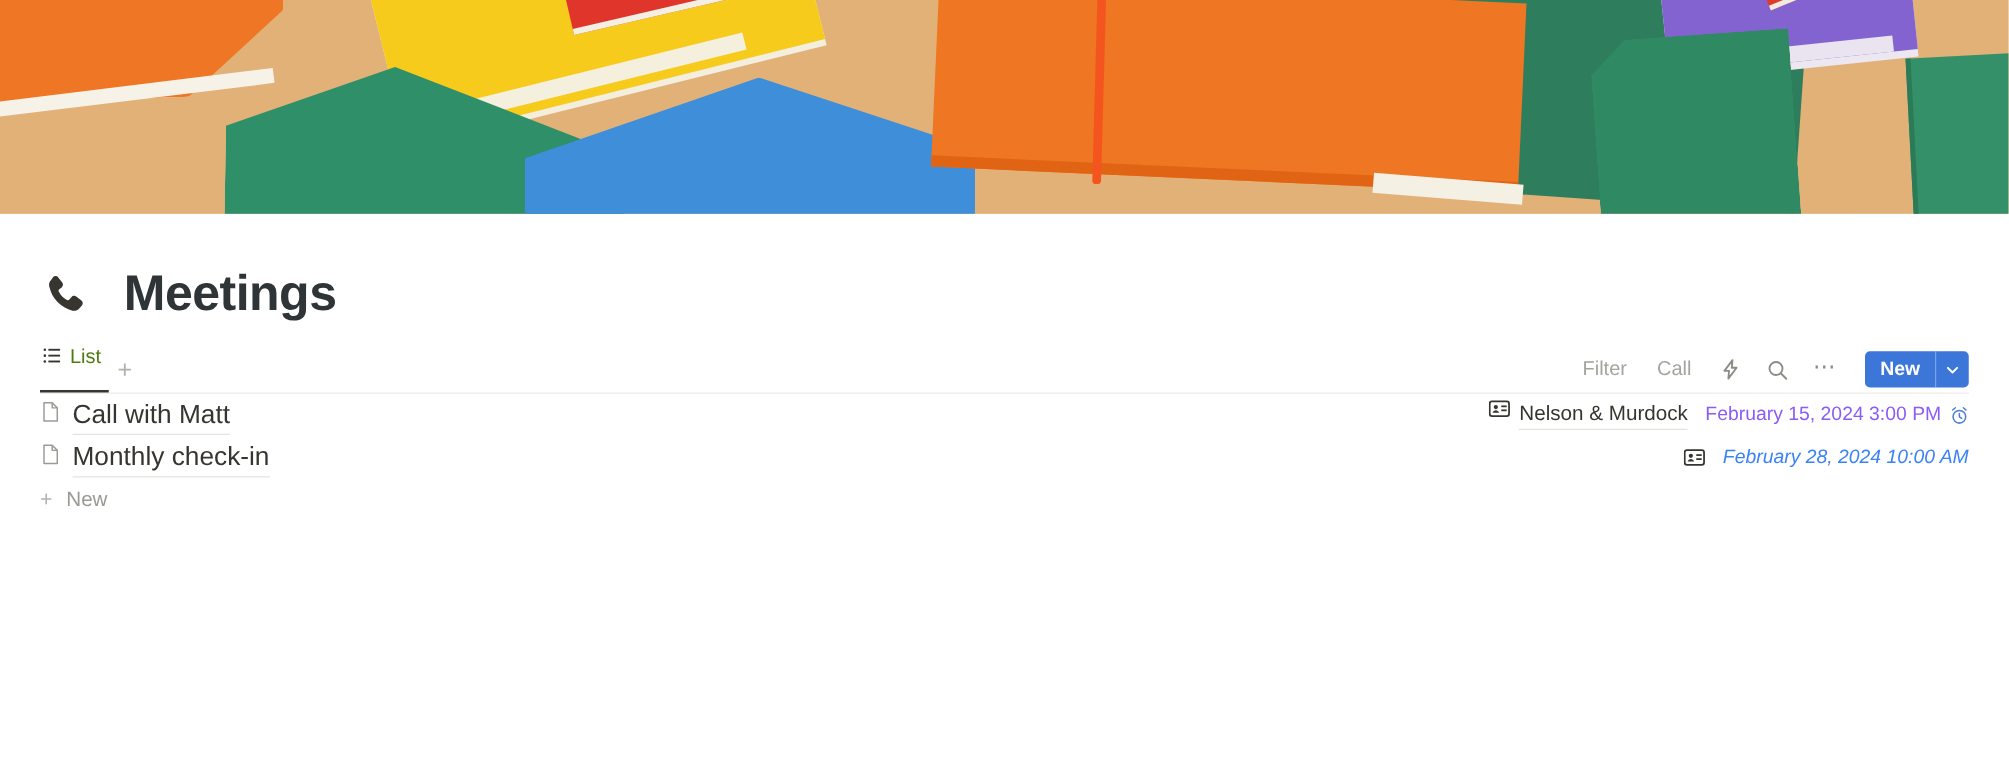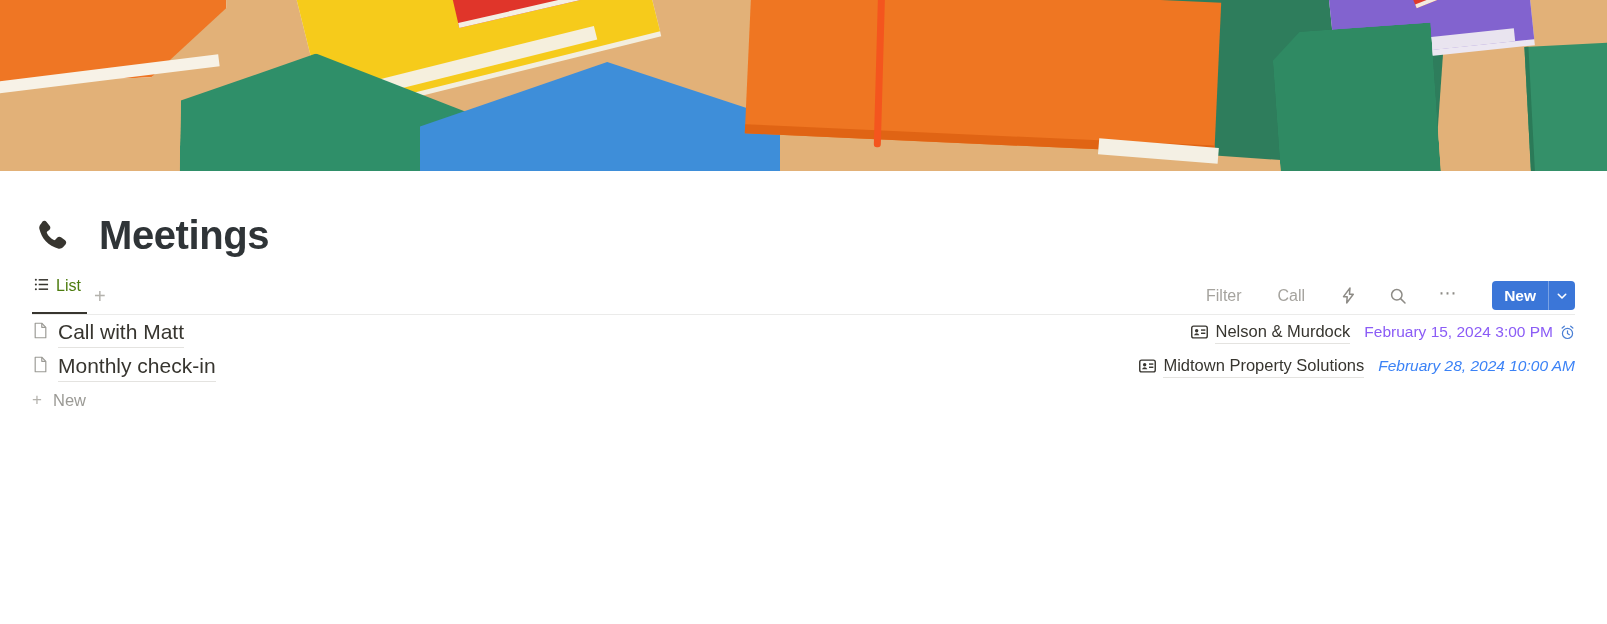--- a/index.html
+++ b/index.html
@@ -147,21 +147,21 @@
     font-size:16px; color:#4d7c0f; cursor:pointer;
   }
   .tab.active { border-bottom: 2px solid #37352f; }
   .tab .list-icon { width:15px; height:15px; display:block; }
   .tab-add {
     display:flex; align-items:center; justify-content:center;
     width:26px; height:37px; color:#b4b2ad; font-size:20px; line-height:1;
     cursor:pointer;
   }
   .tools {
-    margin-left:auto; display:flex; align-items:center; gap:16px; height:37px;
+    margin-left:auto; display:flex; align-items:center; gap:4px; height:37px;
   }
   .tool-txt {
     font-size:16px; color:#a5a39e; padding:0 10px; cursor:pointer;
     line-height:37px;
   }
   .tool-ico {
     width:34px; height:37px; display:flex; align-items:center; justify-content:center;
     color:#8d8b86; cursor:pointer;
   }
   .tool-ico svg { display:block; }
@@ -189,21 +189,21 @@
   }
   .row .doc-icon { width:17px; height:17px; margin-right:9px; flex:0 0 auto; }
   .row .rtitle {
     font-size:21px; color:#37352f;
     border-bottom:1px solid #e4e3e0; line-height:1.5;
   }
   .row .meta {
     margin-left:auto; display:flex; align-items:center;
   }
   .row .company {
-    display:flex; align-items:center; gap:7px;
+    display:flex; align-items:flex-start; gap:7px;
   }
   .row .company .cname {
     font-size:16.5px; color:#37352f;
     border-bottom:1px solid #e4e3e0; line-height:1.4;
   }
   .contact-icon { width:17px; height:14px; display:block; }
   .row .date { font-size:15.5px; margin-left:14px; white-space:nowrap; }
   .row .date.link { color:#8b5cf6; }
   .row .date.plain { color:#3b82f6;font-style:italic; }
   .alarm { width:15px; height:15px; margin-left:7px; display:block; }
@@ -348,21 +348,20 @@
         <span class="company">
           <span>
             <svg class="contact-icon" viewBox="0 0 18 14" aria-hidden="true">
               <rect x="0.8" y="0.8" width="16.4" height="12.4" rx="2" fill="none" stroke="#37352f" stroke-width="1.5"></rect>
               <circle cx="6" cy="5.6" r="1.8" fill="#37352f"></circle>
               <path d="M3.2 10.4c.5-1.5 1.6-2.2 2.8-2.2s2.3.7 2.8 2.2z" fill="#37352f"></path>
               <rect x="10.6" y="4.2" width="4.6" height="1.5" fill="#37352f"></rect>
               <rect x="10.6" y="7.6" width="4.6" height="1.5" fill="#37352f"></rect>
             </svg>
           </span>
-          <span class="cname">Midtown Property Solutions</span>
         </span>
         <span class="date plain">February 28, 2024 10:00 AM</span>
       </span>
     </div>
 
     <div class="newrow">
       <span class="plus">+</span>
       <span>New</span>
     </div>
 

